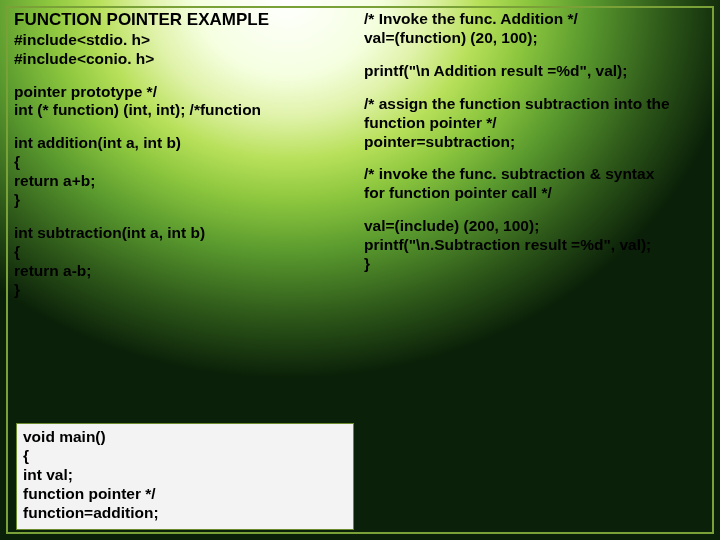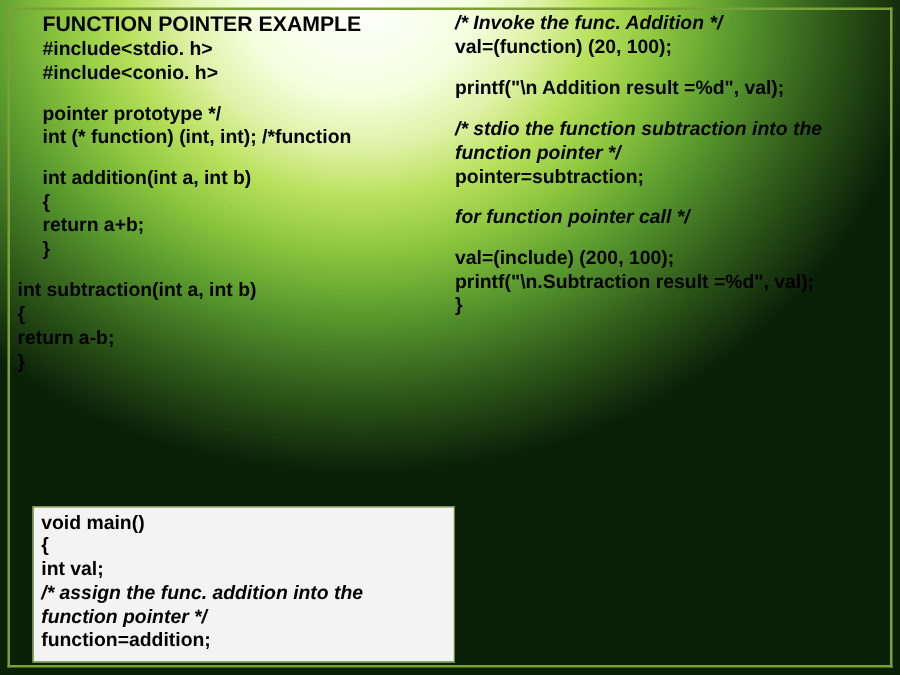--- a/index.html
+++ b/index.html
@@ -47,26 +47,26 @@
     color: #000;
   }
   .col-left { width: 338px; }
   .col-right { flex: 1; padding-right: 6px; }
 
   .title {
     font-weight: bold;
     font-size: 17px;
   }
   .b { font-weight: bold; }
-  .bi { font-weight: bold; font-style: italic; }
-  .blk { margin-bottom: 14px; margin-left: 20px; }
+  .bi { font-weight: bold; }
+  .blk { margin-bottom: 14px; }
 
   .footbox {
     position: absolute;
-    left: 26px;
+    left: 16px;
     bottom: 10px;
     width: 338px;
     background: rgba(255,255,255,0.95);
     border: 1px solid #6a8a2c;
     padding: 4px 6px 6px 6px;
     font-size: 15.5px;
     line-height: 1.22;
   }
 
   .col-right {
@@ -115,38 +115,38 @@
     <div class="rblock">
       <span class="bi rline">/* Invoke the func. Addition  */</span>
       <span class="b rline">val=(function) (20, 100);</span>
     </div>
 
     <div class="rblock">
       <span class="b rline">printf("\n Addition result =%d", val);</span>
     </div>
 
     <div class="rblock">
-      <span class="bi rline">/* stdio the function subtraction into the</span>
+      <span class="bi rline">/* assign the function subtraction into the</span>
       <span class="bi rline">function pointer */</span>
       <span class="b rline">pointer=subtraction;</span>
     </div>
 
     <div class="rblock">
+      <span class="bi rline">/* invoke the func. subtraction &amp; syntax</span>
       <span class="bi rline">for function pointer call */</span>
     </div>
 
     <div>
       <span class="b rline">val=(include) (200, 100);</span>
       <span class="b rline">printf("\n.Subtraction result =%d", val);</span>
       <span class="b rline">}</span>
     </div>
   </div>
 
 </div>
 
 <div class="footbox">
   <div class="b">void main()</div>
   <div class="b">{</div>
   <div class="b">int val;</div>
-  <div class="bi">/* assign the func. addition into the</div>
   <div class="bi">function pointer */</div>
   <div class="b">function=addition;</div>
 </div>
 
 </body></html>

